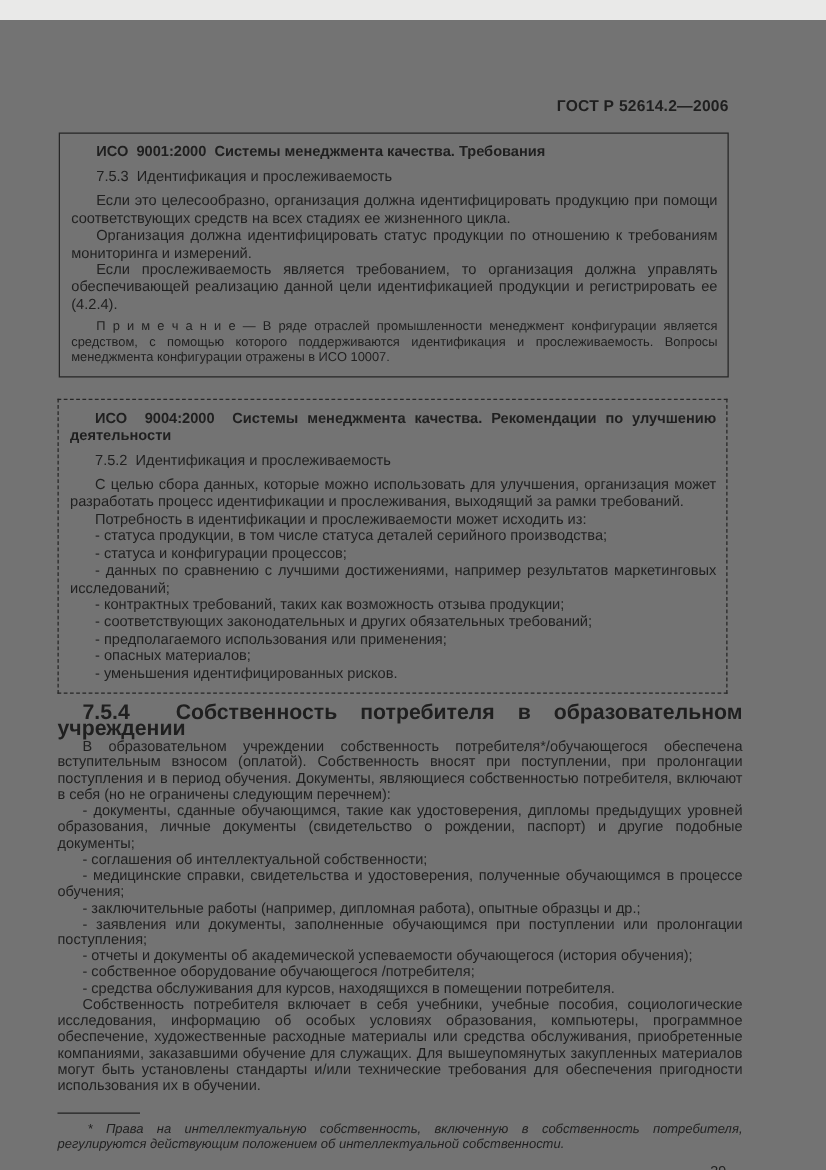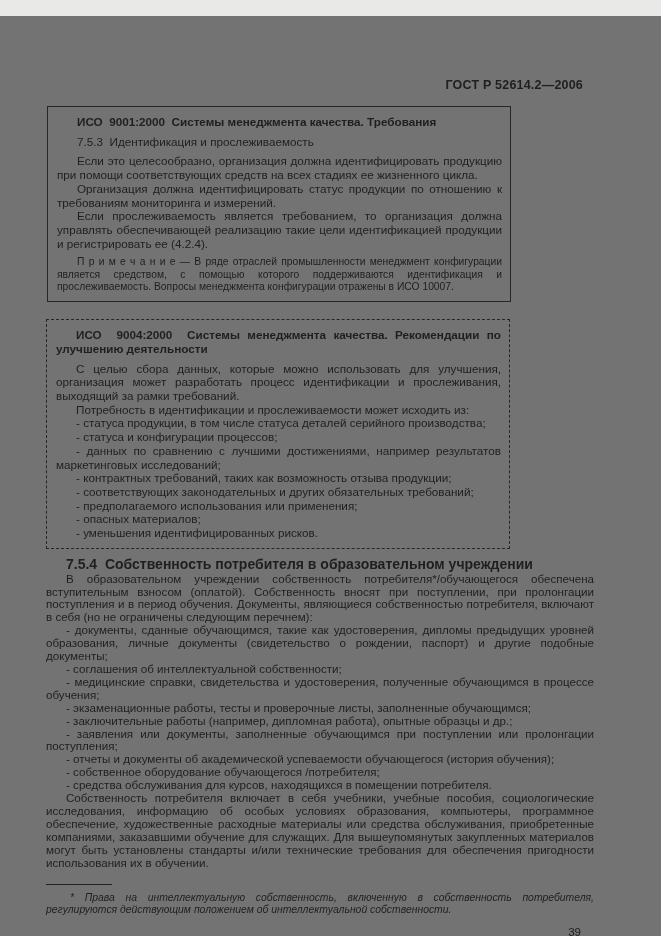--- a/index.html
+++ b/index.html
@@ -12,35 +12,35 @@
     font-family:"Liberation Sans", sans-serif;
   }
   .content { position:absolute; left:46px; top:62px; width:548px; }
 
   .running-header {
     text-align:right; font-weight:bold; font-size:12.5px;
     padding-right:11px; margin-bottom:14px; letter-spacing:.2px;
   }
 
   .qbox {
-    box-sizing:border-box; width:464px;
+    box-sizing:border-box; width:536px;
     border:1.5px solid #262626;
     padding:8px 8px 8px 9px;
     font-size:11.7px; line-height:13.7px;
   }
   .qbox.solid { margin:0 0 17px 1px; }
   .qbox.dashed { border-style:dashed; margin:0 0 9px 0; }
 
   p { margin:0; text-align:justify; text-indent:20px; }
   .box-title { font-weight:bold; margin-bottom:6px; }
   .subhead   { font-weight:normal; margin-bottom:6px; }
   .note { font-size:10.3px; line-height:12.3px; margin-top:6px; }
 
   .sec754 { font-size:11.6px; line-height:12.9px; }
-  .h754 { font-weight:bold; font-size:14px; margin-bottom:2px; }
+  .h754 { font-weight:bold; font-size:17px; margin-bottom:2px; }
 
   .fn-rule {
     width:66px; height:0;
     border-top:1.3px solid #222;
     margin:14px 0 7px 0;
   }
   .footnote {
     font-style:italic; font-size:10.4px; line-height:12.4px;
     text-indent:24px;
   }
@@ -55,45 +55,45 @@
 <div class="page">
   <div class="content">
 
     <div class="running-header">ГОСТ Р 52614.2—2006</div>
 
     <div class="qbox solid">
       <p class="box-title">ИСО&nbsp;&nbsp;9001:2000&nbsp;&nbsp;Системы менеджмента качества. Требования</p>
       <p class="subhead">7.5.3&nbsp;&nbsp;Идентификация и прослеживаемость</p>
       <p>Если это целесообразно, организация должна идентифицировать продукцию при помощи соответствующих средств на всех стадиях ее жизненного цикла.</p>
       <p>Организация должна идентифицировать статус продукции по отношению к требованиям мониторинга и измерений.</p>
-      <p>Если прослеживаемость является требованием, то организация должна управлять обеспечивающей реализацию такие цели идентификацией продукции и регистрировать ее (4.2.4).</p>
+      <p>Если прослеживаемость является требованием, то организация должна управлять обеспечивающей реализацию данной цели идентификацией продукции и регистрировать ее (4.2.4).</p>
       <p class="note">П р и м е ч а н и е — В ряде отраслей промышленности менеджмент конфигурации является средством, с помощью которого поддерживаются идентификация и прослеживаемость. Вопросы менеджмента конфигурации отражены в ИСО 10007.</p>
     </div>
 
     <div class="qbox dashed">
       <p class="box-title">ИСО&nbsp;&nbsp;9004:2000&nbsp;&nbsp;Системы менеджмента качества. Рекомендации по улучшению деятельности</p>
+      <p class="subhead">7.5.2&nbsp;&nbsp;Идентификация и прослеживаемость</p>
       <p>С целью сбора данных, которые можно использовать для улучшения, организация может разработать процесс идентификации и прослеживания, выходящий за рамки требований.</p>
       <p>Потребность в идентификации и прослеживаемости может исходить из:</p>
       <p>- статуса продукции, в том числе статуса деталей серийного производства;</p>
       <p>- статуса и конфигурации процессов;</p>
       <p>- данных по сравнению с лучшими достижениями, например результатов маркетинговых исследований;</p>
       <p>- контрактных требований, таких как возможность отзыва продукции;</p>
       <p>- соответствующих законодательных и других обязательных требований;</p>
       <p>- предполагаемого использования или применения;</p>
       <p>- опасных материалов;</p>
       <p>- уменьшения идентифицированных рисков.</p>
     </div>
 
     <div class="sec754">
       <p class="h754">7.5.4&nbsp;&nbsp;Собственность потребителя в образовательном учреждении</p>
       <p>В образовательном учреждении собственность потребителя*/обучающегося обеспечена вступительным взносом (оплатой). Собственность вносят при поступлении, при пролонгации поступления и в период обучения. Документы, являющиеся собственностью потребителя, включают в себя (но не ограничены следующим перечнем):</p>
       <p>- документы, сданные обучающимся, такие как удостоверения, дипломы предыдущих уровней образования, личные документы (свидетельство о рождении, паспорт) и другие подобные документы;</p>
       <p>- соглашения об интеллектуальной собственности;</p>
       <p>- медицинские справки, свидетельства и удостоверения, полученные обучающимся в процессе обучения;</p>
-      <p>- экзаменационные работы, тесты и проверочные листы, заполненные обучающимся;</p>
       <p>- заключительные работы (например, дипломная работа), опытные образцы и др.;</p>
       <p>- заявления или документы, заполненные обучающимся при поступлении или пролонгации поступления;</p>
       <p>- отчеты и документы об академической успеваемости обучающегося (история обучения);</p>
       <p>- собственное оборудование обучающегося /потребителя;</p>
       <p>- средства обслуживания для курсов, находящихся в помещении потребителя.</p>
       <p>Собственность потребителя включает в себя учебники, учебные пособия, социологические исследования, информацию об особых условиях образования, компьютеры, программное обеспечение, художественные расходные материалы или средства обслуживания, приобретенные компаниями, заказавшими обучение для служащих. Для вышеупомянутых закупленных материалов могут быть установлены стандарты и/или технические требования для обеспечения пригодности использования их в обучении.</p>
     </div>
 
     <div class="fn-rule"></div>
     <p class="footnote">* Права на интеллектуальную собственность, включенную в собственность потребителя, регулируются действующим положением об интеллектуальной собственности.</p>

